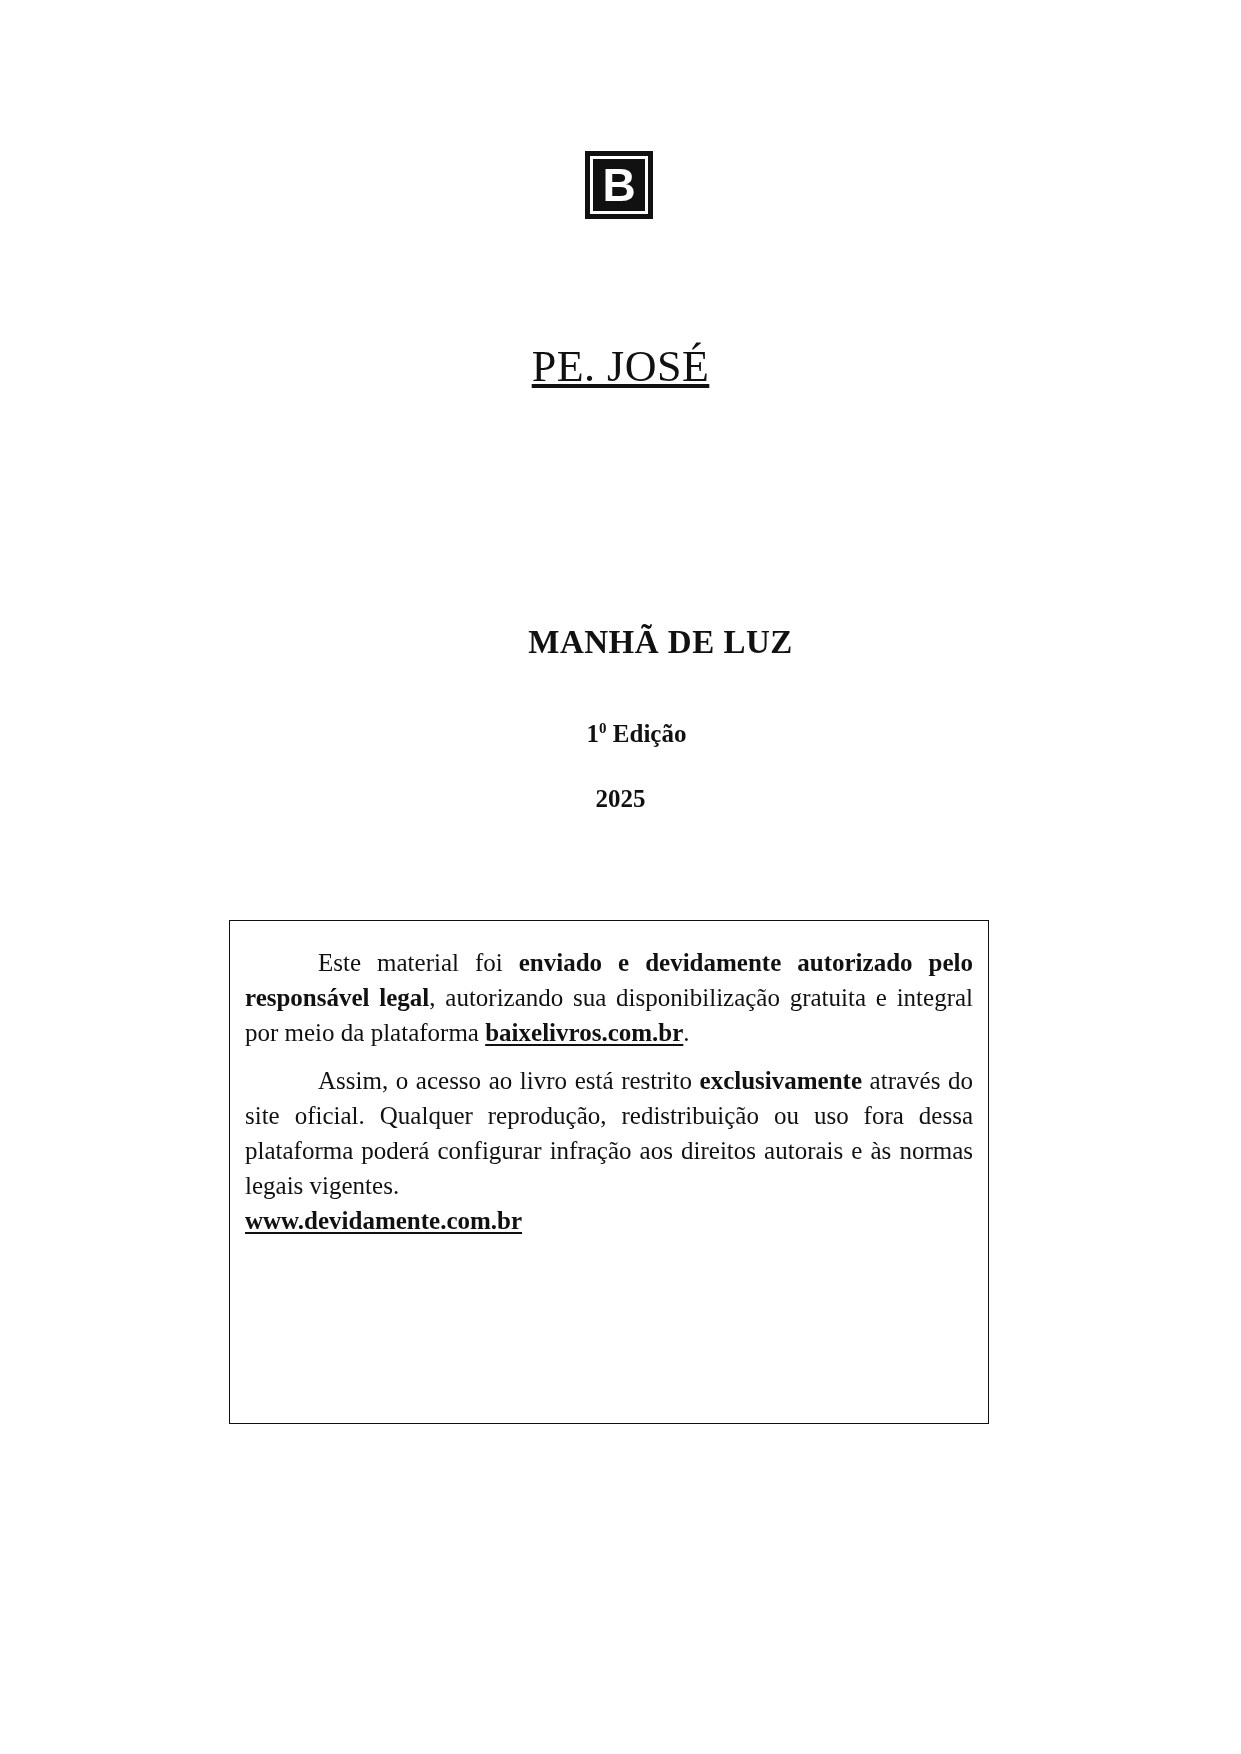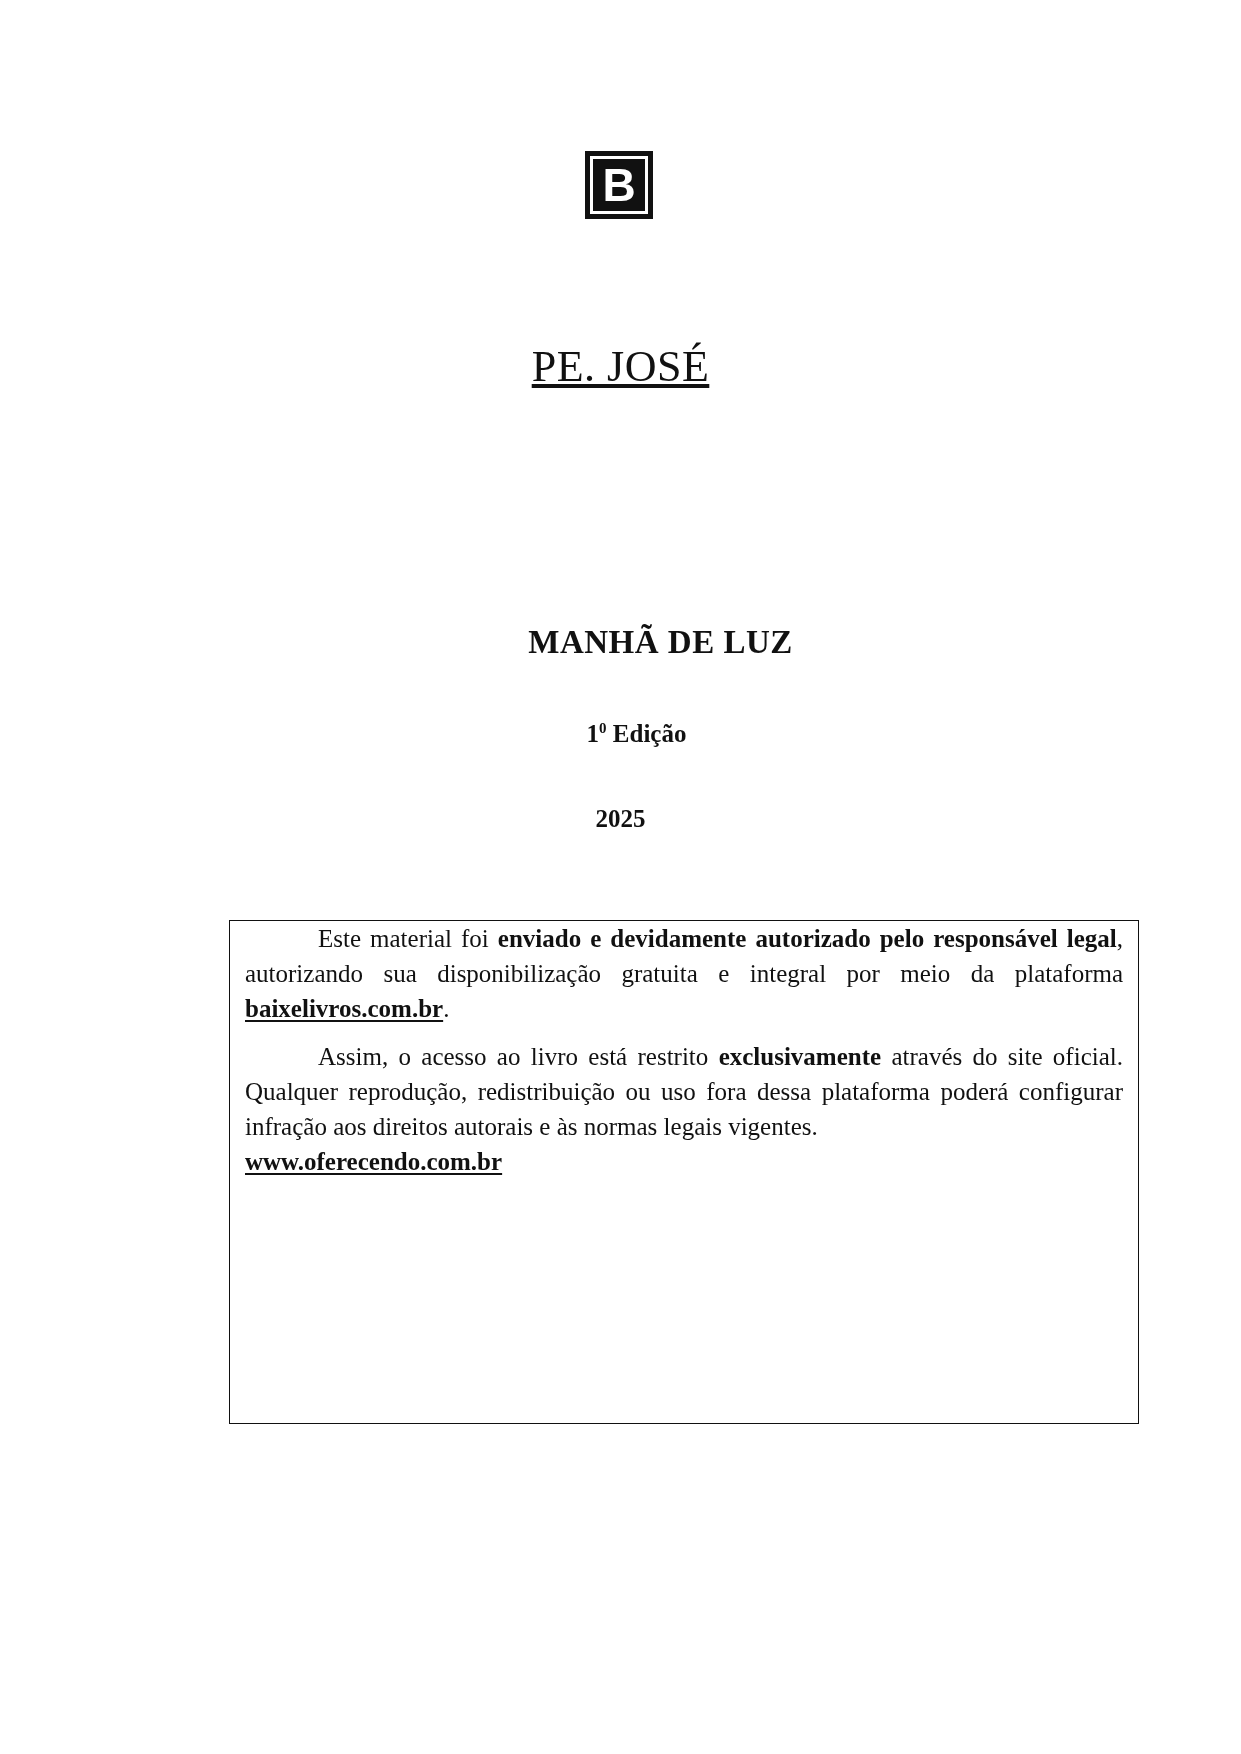--- a/index.html
+++ b/index.html
@@ -76,31 +76,30 @@
       line-height: 0;
     }
     .year {
       position: absolute;
       left: 0;
       width: 100%;
       top: 785px;
       text-align: center;
       font-size: 25px;
       font-weight: bold;
-      margin-top: 20px;
     }
     .notice-box {
       position: absolute;
       left: 229px;
       top: 920px;
-      width: 910px;
+      width: 760px;
       height: 504px;
       box-sizing: border-box;
       border: 1.5px solid #111111;
-      padding: 0 15px 0 15px;
+      padding: 24px 15px 0 15px;
     }
     .notice-box p {
       margin: 0 0 13px 0;
       font-size: 25px;
       line-height: 35px;
       text-align: justify;
       text-indent: 73px;
     }
     .notice-box b {
       font-weight: bold;
@@ -129,14 +128,14 @@
 <div class="edition"><span>1</span><sup>0</sup> <span>Edição</span></div>
 
 <div class="year">2025</div>
 
 <div class="notice-box">
   <p><span>Este material foi </span><b>enviado e devidamente autorizado pelo responsável legal</b><span>, autorizando sua disponibilização gratuita e integral por meio da plataforma </span><a>baixelivros.com.br</a><span>.</span></p>
 
   <p><span>Assim, o acesso ao livro está restrito </span><b>exclusivamente</b><span> através do site oficial. Qualquer reprodução, redistribuição ou uso fora dessa plataforma poderá configurar infração aos direitos autorais e às normas legais vigentes.</span></p>
 
 
-  <p style="text-indent:0; margin-top:-13px;"><a>www.oferecendo.com.br</a></p>
+  <p style="text-indent:0; margin-top:-13px;"><a>www.devidamente.com.br</a></p>
 </div>
 
 </body></html>

